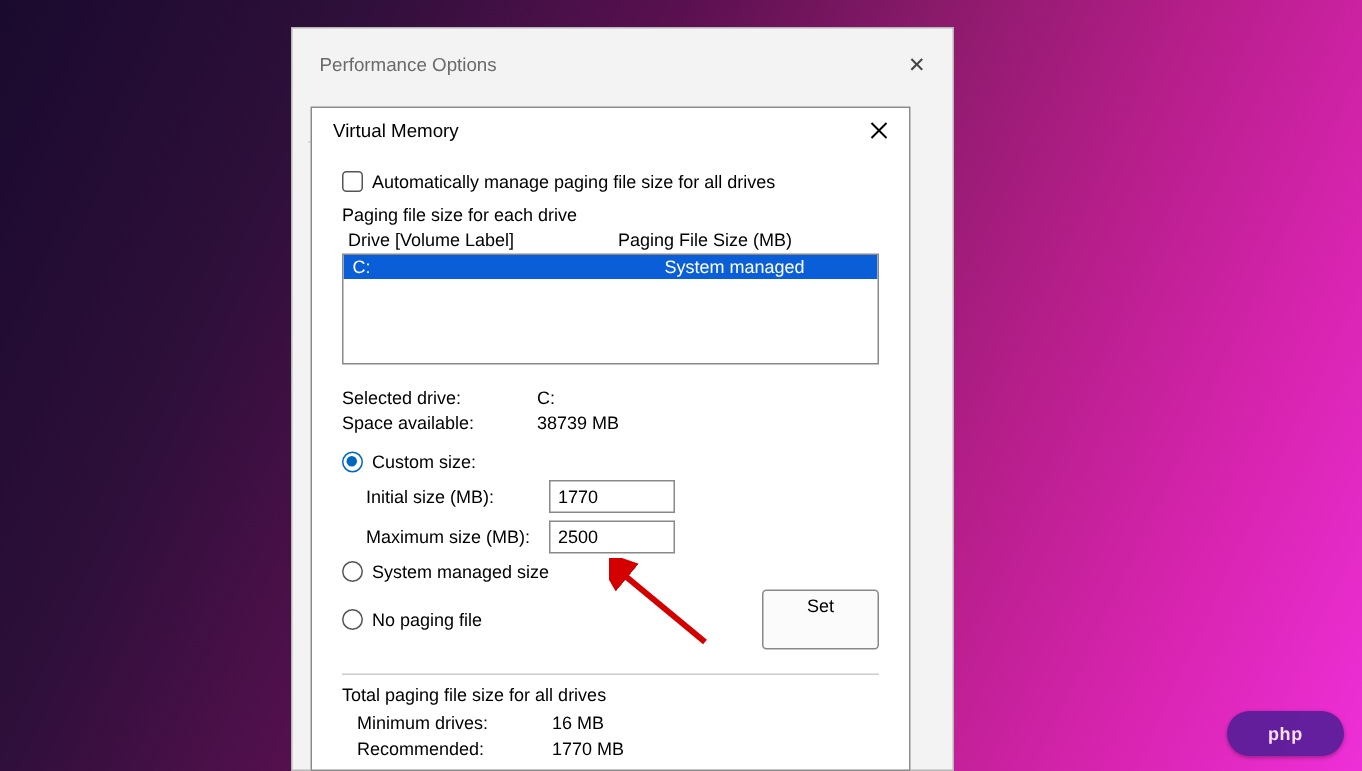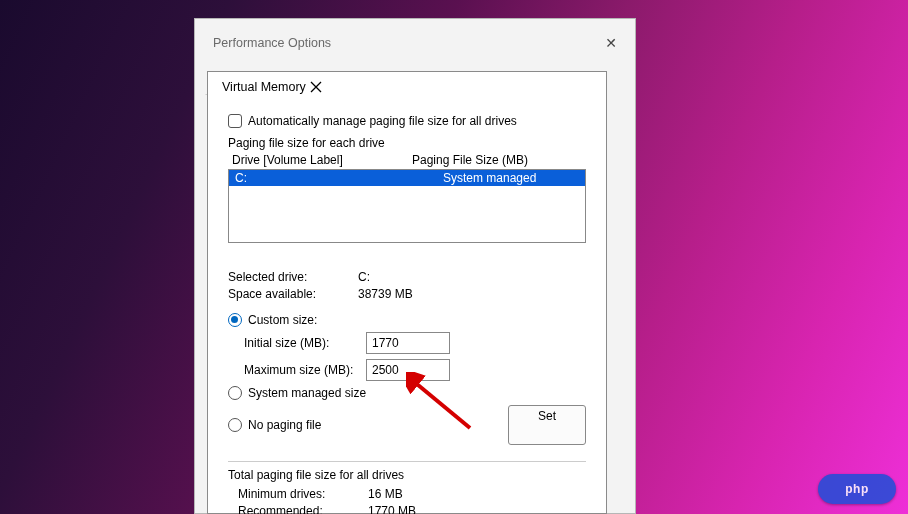--- a/index.html
+++ b/index.html
@@ -68,21 +68,21 @@
     width: 400px;
     height: 443px;
     background: #fff;
     border: 1px solid #8a8a8a;
     z-index: 10;
   }
   .vm-titlebar {
     height: 30px;
     display: flex;
     align-items: center;
-    justify-content: flex-start;
+    justify-content: space-between;
     padding: 0 10px 0 14px;
     font-size: 12.5px;
   }
   .vm-close {
     width: 20px;
     height: 20px;
     display: flex;
     align-items: center;
     justify-content: center;
     cursor: default;
@@ -132,21 +132,21 @@
     padding: 1px 6px;
     font-size: 12px;
   }
   .drive-row.selected {
     background: #0a5fd9;
     color: #fff;
   }
   .drive-row .col1 { flex: 0 0 208px; }
 
   .info-table {
-    margin-top: 26px;
+    margin-top: 14px;
   }
   .info-row {
     display: flex;
     line-height: 17px;
   }
   .info-row .lbl { flex: 0 0 130px; }
 
   .size-options { margin-top: 10px; }
 
   .radio-row {
@@ -224,21 +224,21 @@
     pointer-events: none;
   }
 
   
   .watermark {
     position: absolute;
     right: 12px;
     bottom: 10px;
     width: 78px;
     height: 30px;
-    background: #1d4ed8;
+    background: #4c1d95;
     border-radius: 16px;
     color: #fff;
     display: flex;
     align-items: center;
     justify-content: center;
     font-family: Arial, sans-serif;
     font-size: 12px;
     font-weight: bold;
     letter-spacing: 0.5px;
     box-shadow: 0 1px 3px rgba(0,0,0,0.4);

